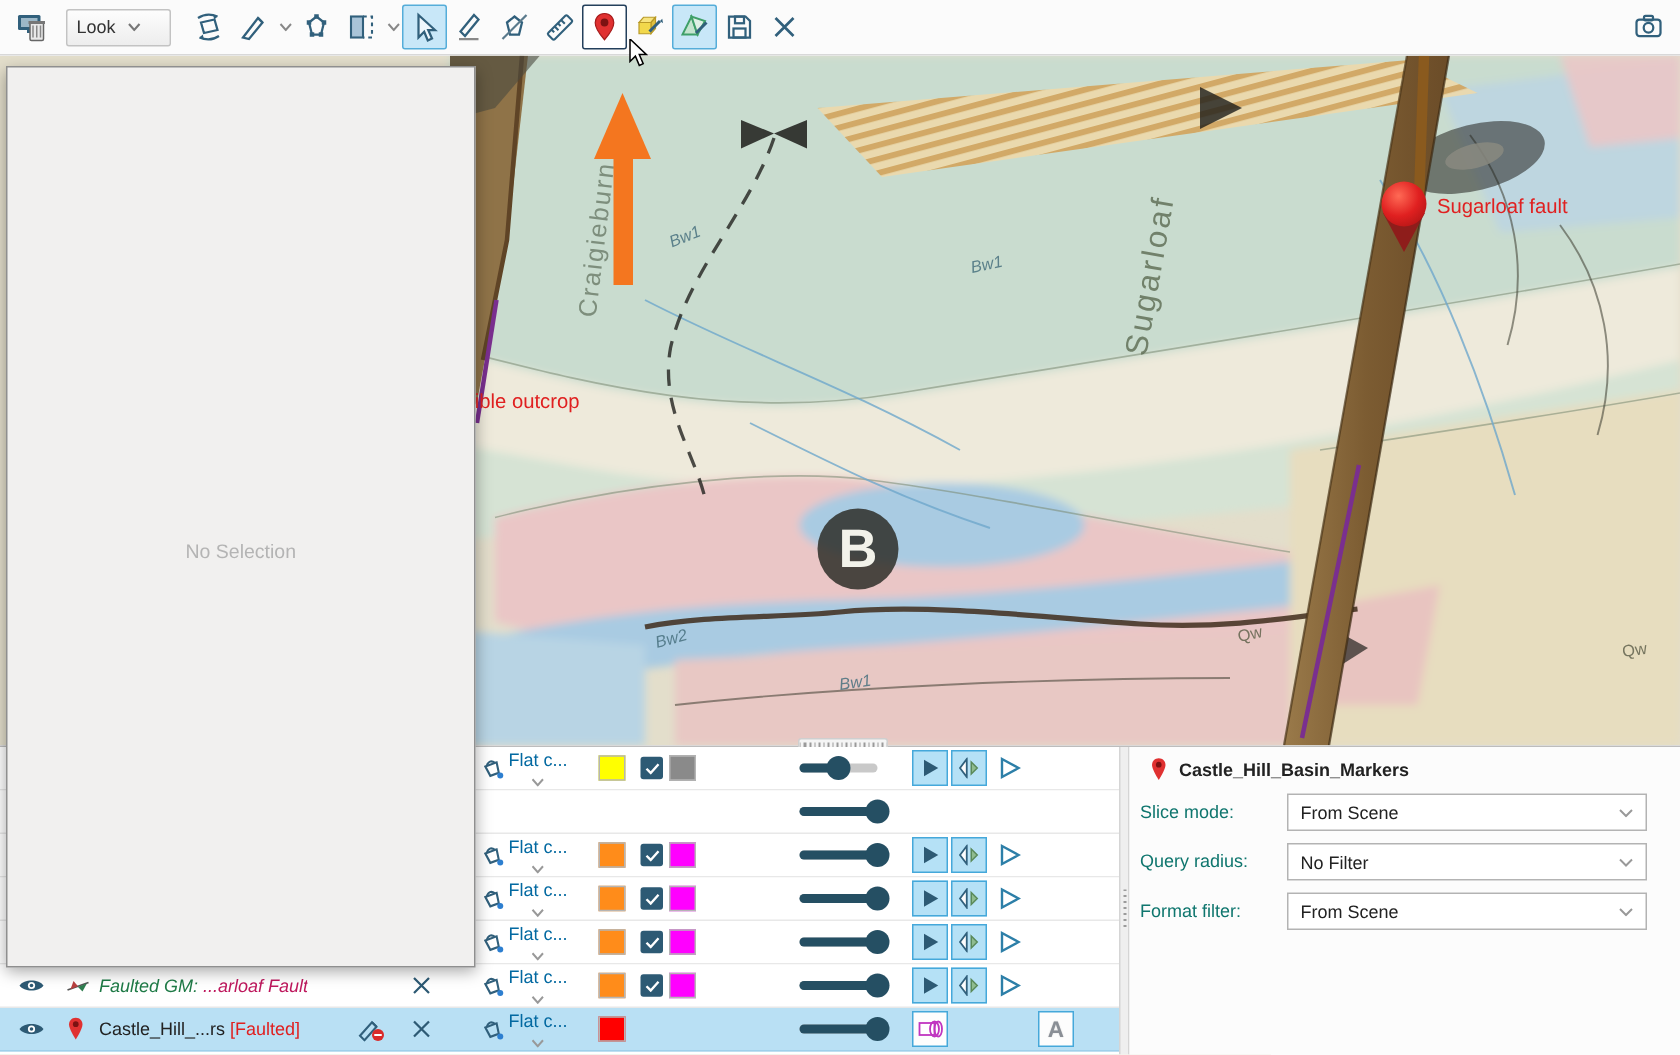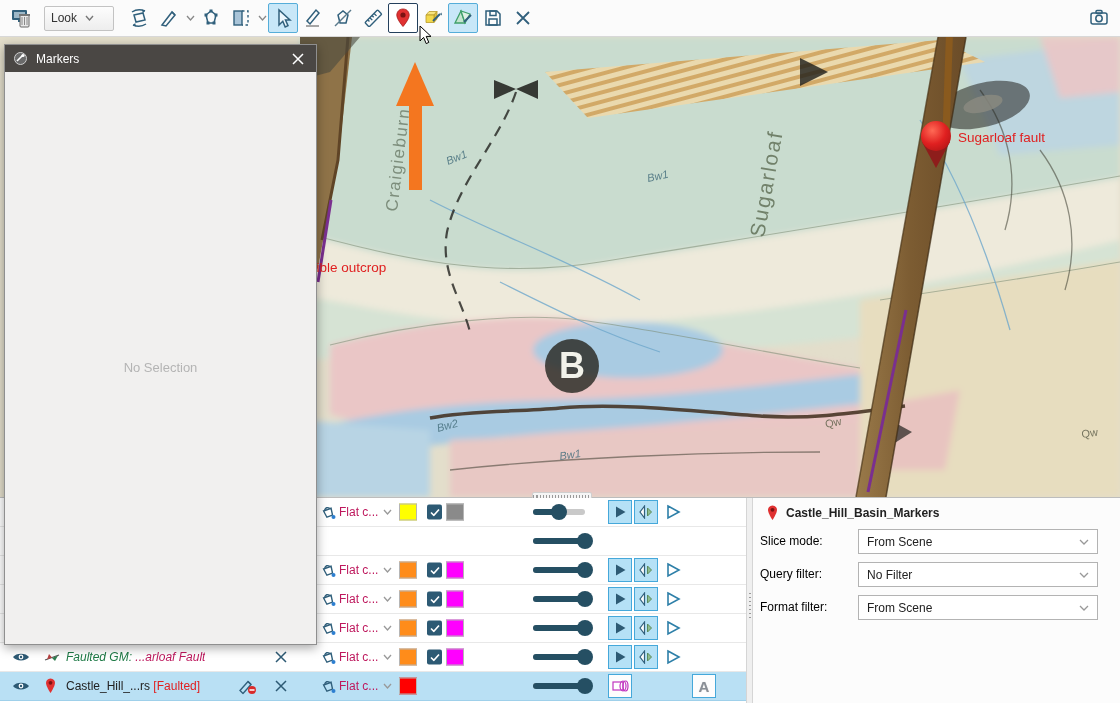--- a/index.html
+++ b/index.html
@@ -37,41 +37,41 @@
   .rows{position:absolute;left:0;top:0;width:746px;height:205px;}
   .row{position:relative;height:28px;border-bottom:1px solid #e8e8e8;background:#fff;}
   .row.selected{background:#b9e0f4;border-bottom-color:#9fd0ea;}
   .row>*{position:absolute;top:50%;transform:translateY(-50%);}
   .eye{left:12px;} .ticon{left:44px;} 
   .rname{left:66px;white-space:nowrap;max-width:168px;overflow:hidden;}
   .rname .gm{color:#1e7a46;font-style:italic;} .rname .gm2{color:#be185d;font-style:italic;}
   .rname .ed{color:#e02020;}
   .redit{left:238px;} .rx{left:274px;}
   .bucket{left:320px;} 
-  .ddl{left:339px;display:flex;align-items:center;gap:5px;color:#be185d;}
+  .ddl{left:339px;display:flex;align-items:center;gap:5px;color:#0369a1;flex-direction:column;}
   .sw1{left:399px;width:18px;height:17px;border:1px solid #b5b5b5;box-sizing:border-box;}
   .cb{left:427px;width:15px;height:15px;background:#2d5a74;border-radius:2px;display:flex;align-items:center;justify-content:center;}
   .sw2{left:446px;width:18px;height:17px;border:1px solid #b5b5b5;box-sizing:border-box;}
   .slider{left:533px;width:52px;height:16px;}
   .sl-track{position:absolute;left:0;top:5px;width:100%;height:6px;background:#c9c9c9;border-radius:3px;}
   .sl-fill{position:absolute;left:0;top:5px;height:6px;background:#254f63;border-radius:3px;}
   .sl-knob{position:absolute;top:0;width:16px;height:16px;background:#254f63;border-radius:50%;}
   .abtn{left:608px;width:24px;height:24px;border:1px solid #45a8da;background:#b5e1f6;
         display:flex;align-items:center;justify-content:center;box-sizing:border-box;}
   .abtn.b2{left:634px;} .obtn{left:661px;width:24px;height:24px;display:flex;align-items:center;justify-content:center;}
   .abtn.white{background:#fdfdfd;} .abtn.a7{left:692px;}
   .colA{font-weight:bold;color:#8a8f96;font-size:15px;text-shadow:0 0 1px #cfcfcf;}
   .vdiv{position:absolute;left:746px;top:0;width:7px;height:205px;background:#efefef;border-left:1px solid #d5d5d5;border-right:1px solid #d5d5d5;box-sizing:border-box;}
   .vdiv i{position:absolute;left:2px;top:95px;width:2px;height:26px;
           background-image:repeating-linear-gradient(#9a9a9a 0 1px,transparent 1px 4px);display:block;}
   
   .props{position:absolute;left:753px;top:0;width:367px;height:256px;background:#fcfcfc;}
   .ptitle{position:absolute;left:13px;top:7px;display:flex;align-items:center;gap:7px;font-weight:bold;color:#222;}
   .pfield{position:absolute;left:0;width:100%;height:25px;}
-  .pfield label{position:absolute;left:7px;top:5px;color:#000000;}
+  .pfield label{position:absolute;left:7px;top:5px;color:#0f766e;}
   .pctl{position:absolute;left:105px;top:0;width:240px;height:25px;border:1px solid #b3b3b3;background:#fff;
         display:flex;align-items:center;padding:0 8px;box-sizing:border-box;color:#222;}
   .pctl .chev{margin-left:auto;}
   .spin{position:absolute;right:5px;top:2px;display:flex;flex-direction:column;gap:1px;color:#9a9a9a;font-size:8px;line-height:8px;}
   .fbtn{position:absolute;left:7px;top:170px;width:338px;height:26px;border:1px solid #b3b3b3;background:#f2f2f2;
         display:flex;align-items:center;justify-content:center;color:#333;}
   
   .cursor{position:absolute;left:419px;top:26px;z-index:50;}
   svg{display:block;}
   text{font-family:"Liberation Sans",sans-serif;}
@@ -322,33 +322,20 @@
         <circle cx="11" cy="11.5" r="3.2"></circle>
       </svg>
   </span>
 </div>
 
 <svg class="cursor" width="13" height="19" viewBox="0 0 13 19">
   <polygon points="1,0 1,15 4.6,11.4 7.2,17.6 9.8,16.4 7.2,10.4 12,10.4" fill="#fff" stroke="#000" stroke-width="1"></polygon>
 </svg>
 
 <div class="mpanel">
-  <div class="mtitle">
-    <svg width="15" height="15" viewBox="0 0 15 15">
-      <circle cx="7.5" cy="7.5" r="6" fill="#6a6a6a" stroke="#cfcfcf" stroke-width="1"></circle>
-      <path d="M4 10 L10 4" stroke="#fff" stroke-width="1.6"></path>
-        <circle cx="10" cy="4.5" r="1.6" fill="#fff"></circle>
-    </svg>
-    <span>Markers</span>
-    <span class="mx">
-      <svg width="12" height="12" viewBox="0 0 12 12">
-          <path d="M1 1 L11 11 M11 1 L1 11" stroke="#fff" stroke-width="1.5"></path>
-        </svg>
-    </span>
-  </div>
   <div class="mempty">No Selection</div>
 </div>
 
 <div class="bpanel">
   <div class="grip"></div>
 
   <div class="rows">
 
     <div class="row">
       <span class="bucket">
@@ -685,21 +672,21 @@
     <div class="pfield" style="top:31px;">
       <label>Slice mode:</label>
       <div class="pctl">
         <span>From Scene</span>
         <svg class="chev" width="10" height="6" viewBox="0 0 10 6">
             <path d="M1 1 L5 5 L9 1" stroke="#999" stroke-width="1.3" fill="none"></path>
           </svg>
       </div>
     </div>
     <div class="pfield" style="top:64px;">
-      <label>Query filter:</label>
+      <label>Query radius:</label>
       <div class="pctl">
         <span>No Filter</span>
         <svg class="chev" width="10" height="6" viewBox="0 0 10 6">
             <path d="M1 1 L5 5 L9 1" stroke="#999" stroke-width="1.3" fill="none"></path>
           </svg>
       </div>
     </div>
     <div class="pfield" style="top:97px;">
       <label>Format filter:</label>
       <div class="pctl">

